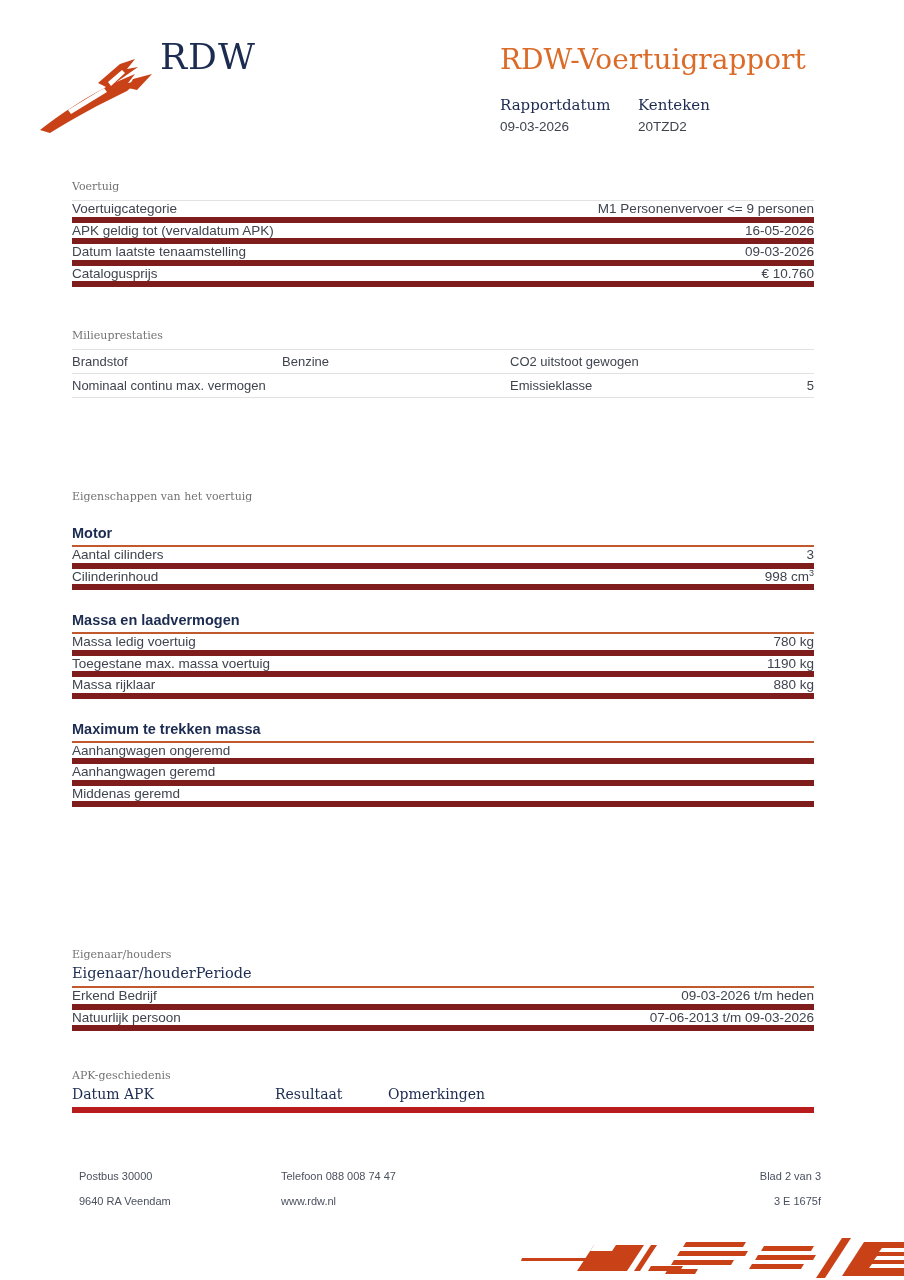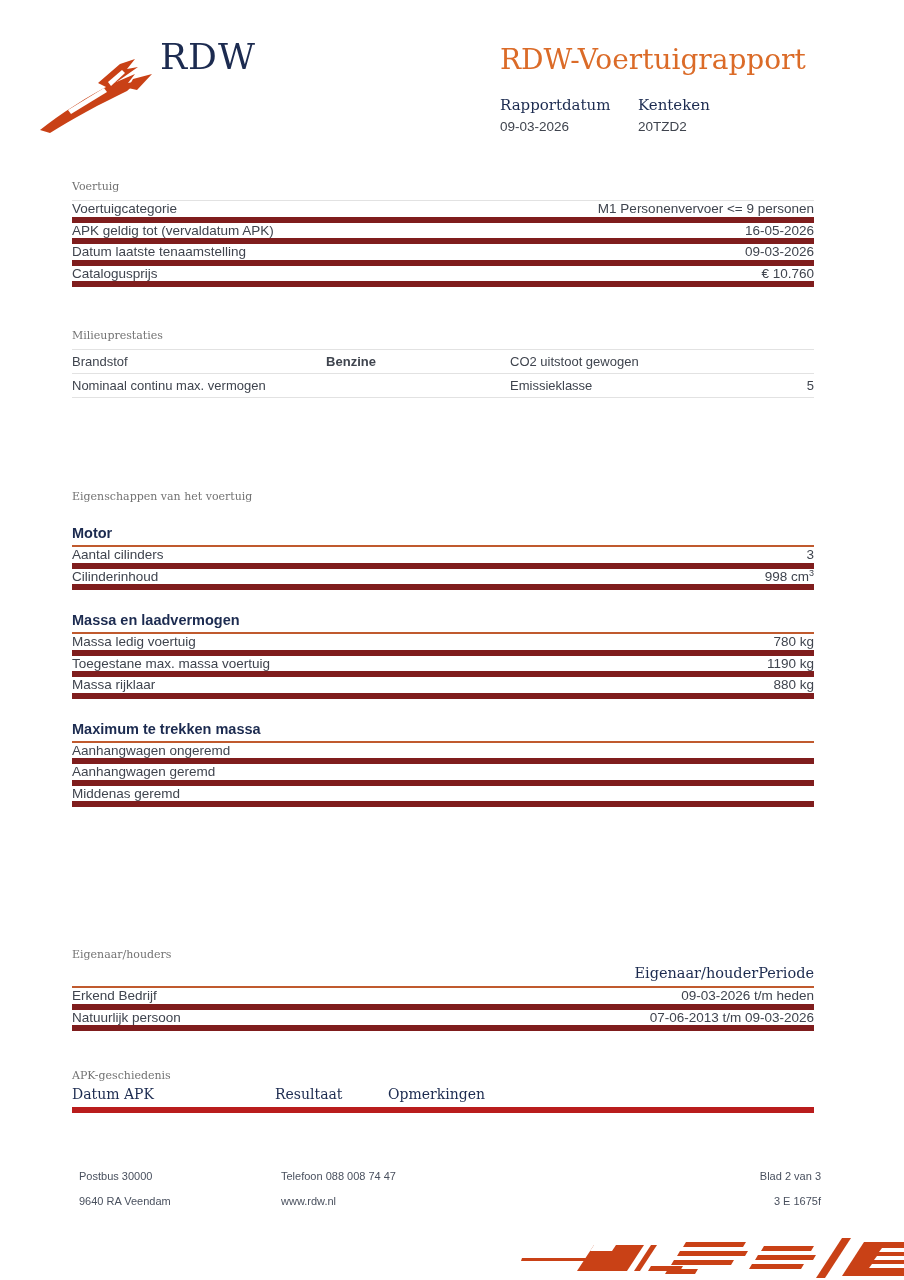--- a/index.html
+++ b/index.html
@@ -39,30 +39,30 @@
   .row .label { text-align: left; }
   .row .value { text-align: right; }
   sup { font-size: 9px; vertical-align: super; line-height: 0; }
 
   
   .m-row {
     display: grid; grid-template-columns: 210px 138px 90px 214px 1fr;
     align-items: center; height: 24px; font-size: 13px;
     border-bottom: 1px solid #e2e2e2;
   }
-  .m-left-value { text-align: center; font-weight: bold; }
+  .m-left-value { text-align: left; }
   .m-right-label { grid-column: 4; }
   .m-right-value { text-align: right; }
 
   .subsection { margin-top: 22px; }
   .subsection.first { margin-top: 1px; }
 
   
   .tbl-head {
-    display: flex; justify-content: flex-end; align-items: baseline;
+    display: flex; justify-content: flex-start; align-items: baseline;
     font-size: 14.5px; color: #1c2b50;
     padding-bottom: 5px; border-bottom: 2px solid #c05a2e;
   }
   .apk-head {
     display: grid; grid-template-columns: 203px 113px 1fr;
     font-size: 14px; color: #1c2b50;
     padding-bottom: 5px; border-bottom: 6px solid #b91c1c;
   }
 
   

